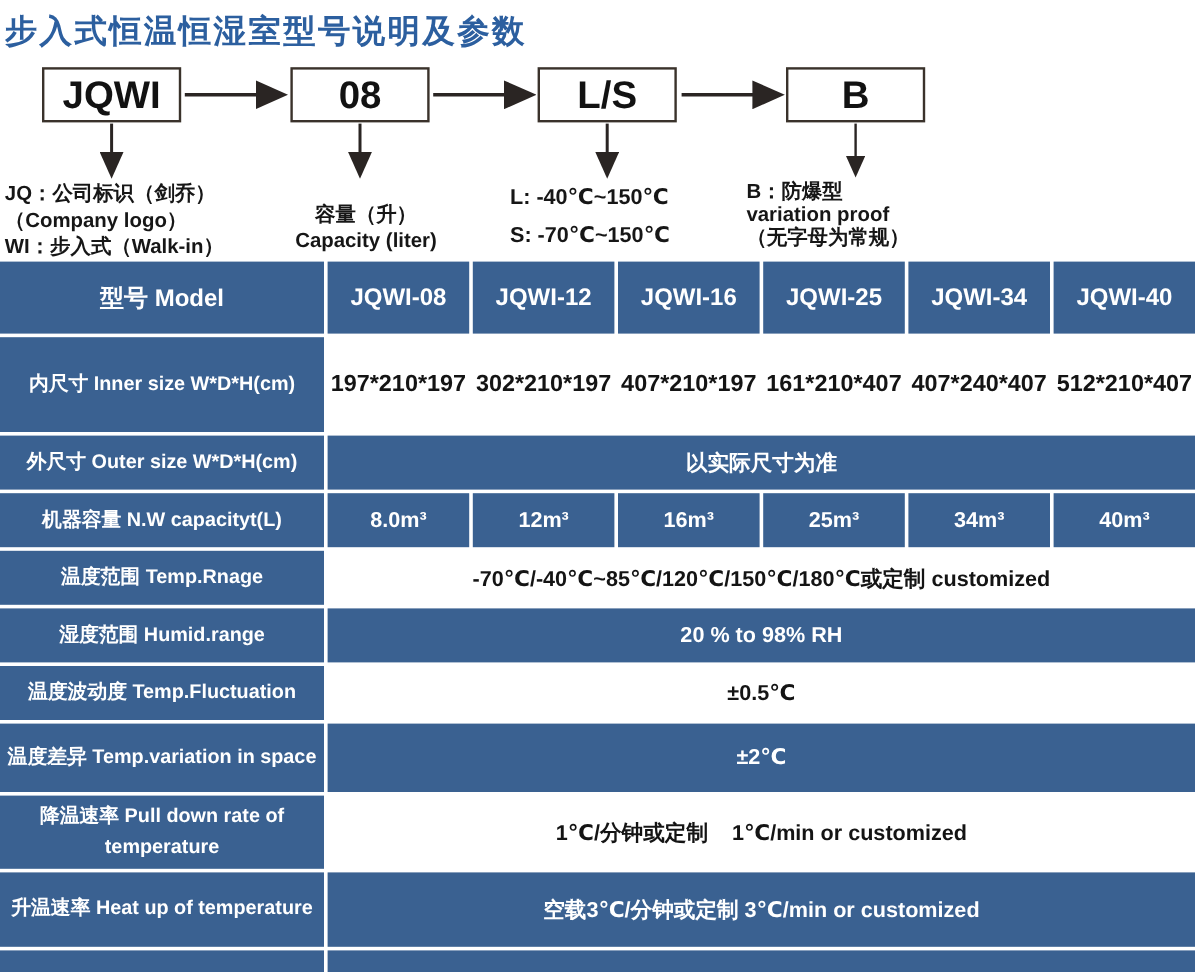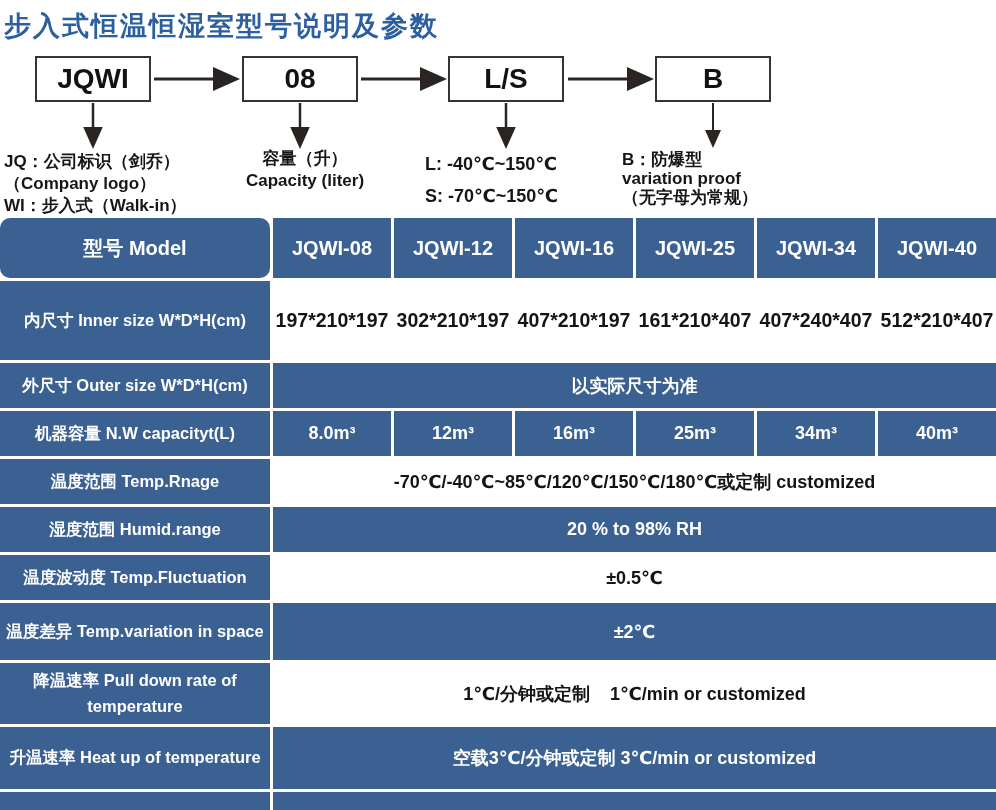--- a/index.html
+++ b/index.html
@@ -5,39 +5,39 @@
   * { box-sizing: border-box; margin: 0; padding: 0; }
   html, body { width: 996px; height: 810px; overflow: hidden; background: #ffffff;
     font-family: "Liberation Sans", "DejaVu Sans", sans-serif; position: relative; }
 
   .page-title { position: absolute; top: 8px; left: 4px; font-size: 27px; font-weight: bold;
     color: #2c5f9f; letter-spacing: 2px; }
 
   .diagram { position: absolute; top: 0; left: 0; width: 996px; height: 220px; }
   .flow-box { position: absolute; top: 56px; width: 116px; height: 46px; background: #fff;
     border: 2.5px solid #3a322b; display: flex; align-items: center; justify-content: center;
-    font-size: 28px; font-weight: bold; color: #121212; }
+    font-size: 32px; font-weight: bold; color: #121212; }
   .fb-0 { left: 35px; }  .fb-1 { left: 242px; }  .fb-2 { left: 448px; }  .fb-3 { left: 655px; }
   .arrow-layer { position: absolute; top: 0; left: 0; width: 996px; height: 220px; }
 
   .note { position: absolute; font-weight: bold; color: #161616; font-size: 17px; line-height: 1.3; }
   .note-0 { left: 4px;  top: 151px; }
-  .note-1 { left: 224px; top: 148px; width: 162px; text-align: center; }
+  .note-1 { left: 224px; top: 168px; width: 162px; text-align: center; }
   .note-2 { left: 425px; top: 149px; font-size: 18px; line-height: 1.75; }
   .note-3 { left: 622px; top: 150px; line-height: 1.12; }
 
   .param-table { position: absolute; top: 218px; left: 0; width: 996px; }
   .trow { display: grid; grid-template-columns: 270px repeat(6, 1fr); gap: 3px; margin-bottom: 3px; }
   .cell { display: flex; align-items: center; justify-content: center; text-align: center;
     white-space: pre-wrap; }
   .blue  { background: #3a6191; color: #ffffff; font-weight: bold; }
   .wcell { background: #ffffff; color: #141414; font-weight: bold; }
   .label-cell { font-size: 16.5px; padding: 0 6px; line-height: 1.55; }
   .model-cell { font-size: 20px; }
-  .head-label { font-size: 20px; border-radius: 10px; }
+  .head-label { font-size: 20px; }
   .dim-cell { font-size: 19.5px; letter-spacing: 0; }
   .cap-cell { font-size: 18px; }
   .span-cell { grid-column: 2 / 8; font-size: 18px; }
   .h-header { height: 60px; }
   .h-inner  { height: 79px; }
   .h-sm     { height: 45px; }
   .h-var    { height: 57px; text-align: center; }
   .h-pull   { height: 61px; }
   .h-heat   { height: 62px; }
   .h-last   { height: 60px; }

